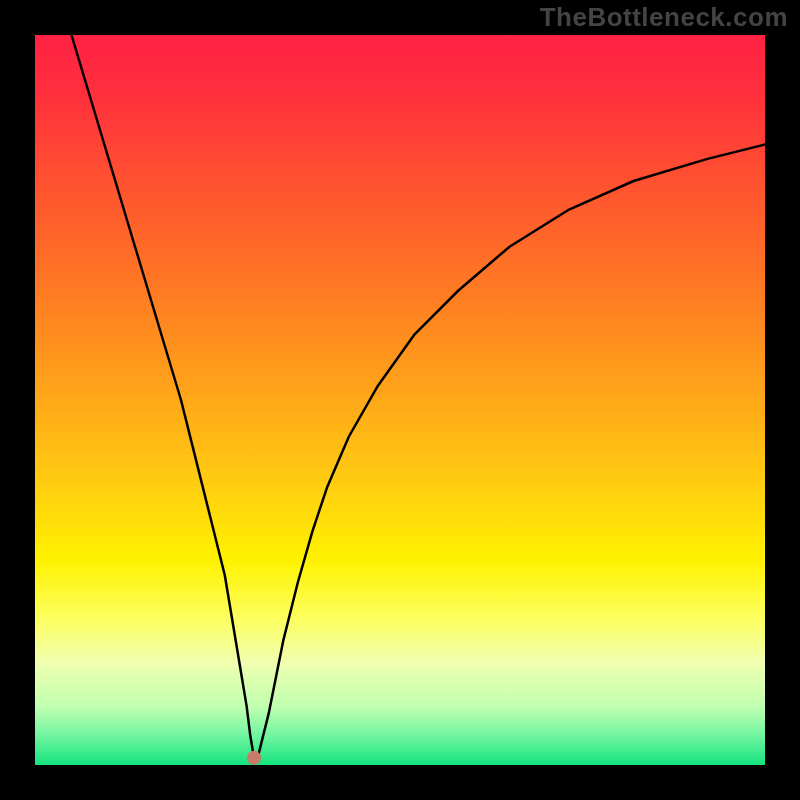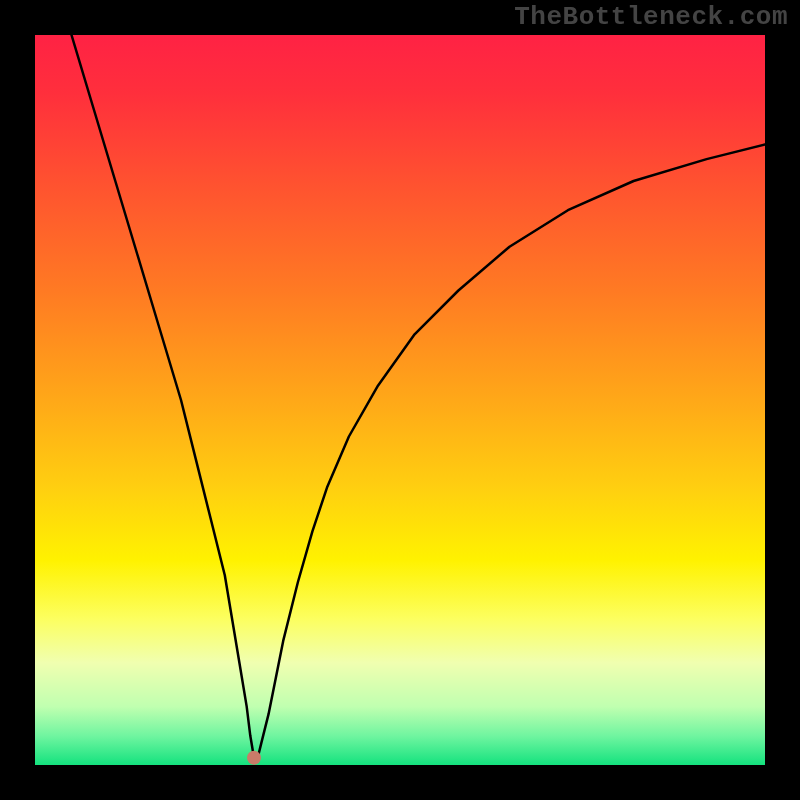--- a/index.html
+++ b/index.html
@@ -19,21 +19,20 @@
   }
   .watermark {
     position: absolute;
     top: 2px;
     right: 12px;
     color: #444;
     font-size: 26px;
     font-weight: bold;
     letter-spacing: 0.5px;
     z-index: 10;
-    font-family: Liberation Mono, monospace;
   }
   .plot-area {
     position: absolute;
     left: 35px;
     top: 35px;
     width: 730px;
     height: 730px;
     overflow: hidden;
   }
   svg {

